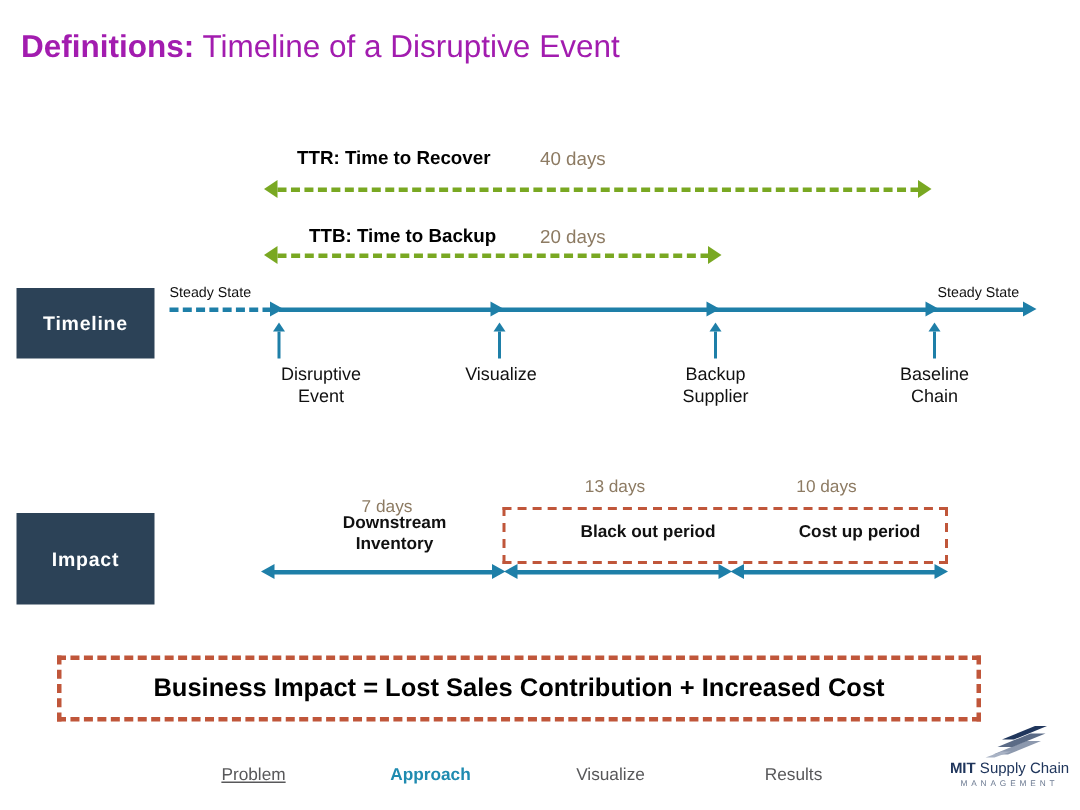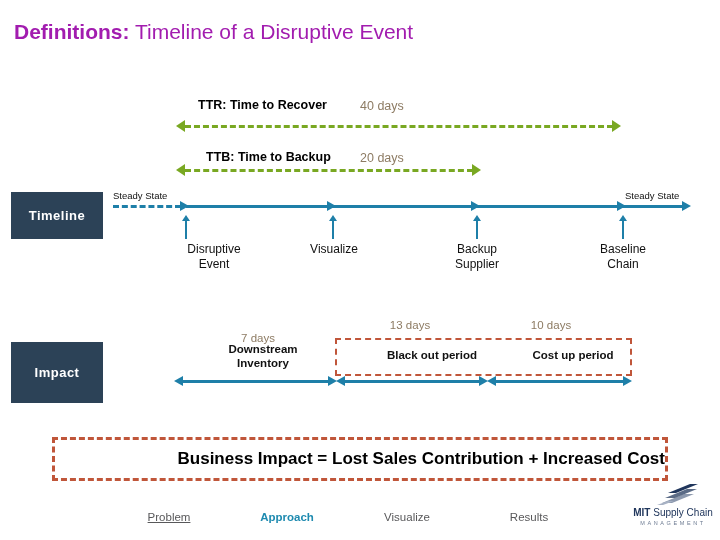--- a/index.html
+++ b/index.html
@@ -133,28 +133,28 @@
   .period-label {
     font-size: 11.5px;
     font-weight: bold;
     color: #111111;
     padding-left: 40px;
   }
 
   
   #impact-banner {
     position: absolute;
-    left: 52px;
+    left: 38px;
     top: 437px;
     width: 610px;
     height: 38px;
     border: 3px dashed #c0563a;
     display: flex;
     align-items: center;
-    justify-content: flex-end;
+    justify-content: center;
   }
   #impact-banner .txt {
     font-size: 17px;
     font-weight: bold;
     color: #000000;
     white-space: nowrap;
   }
 
   
   .foot-item {

